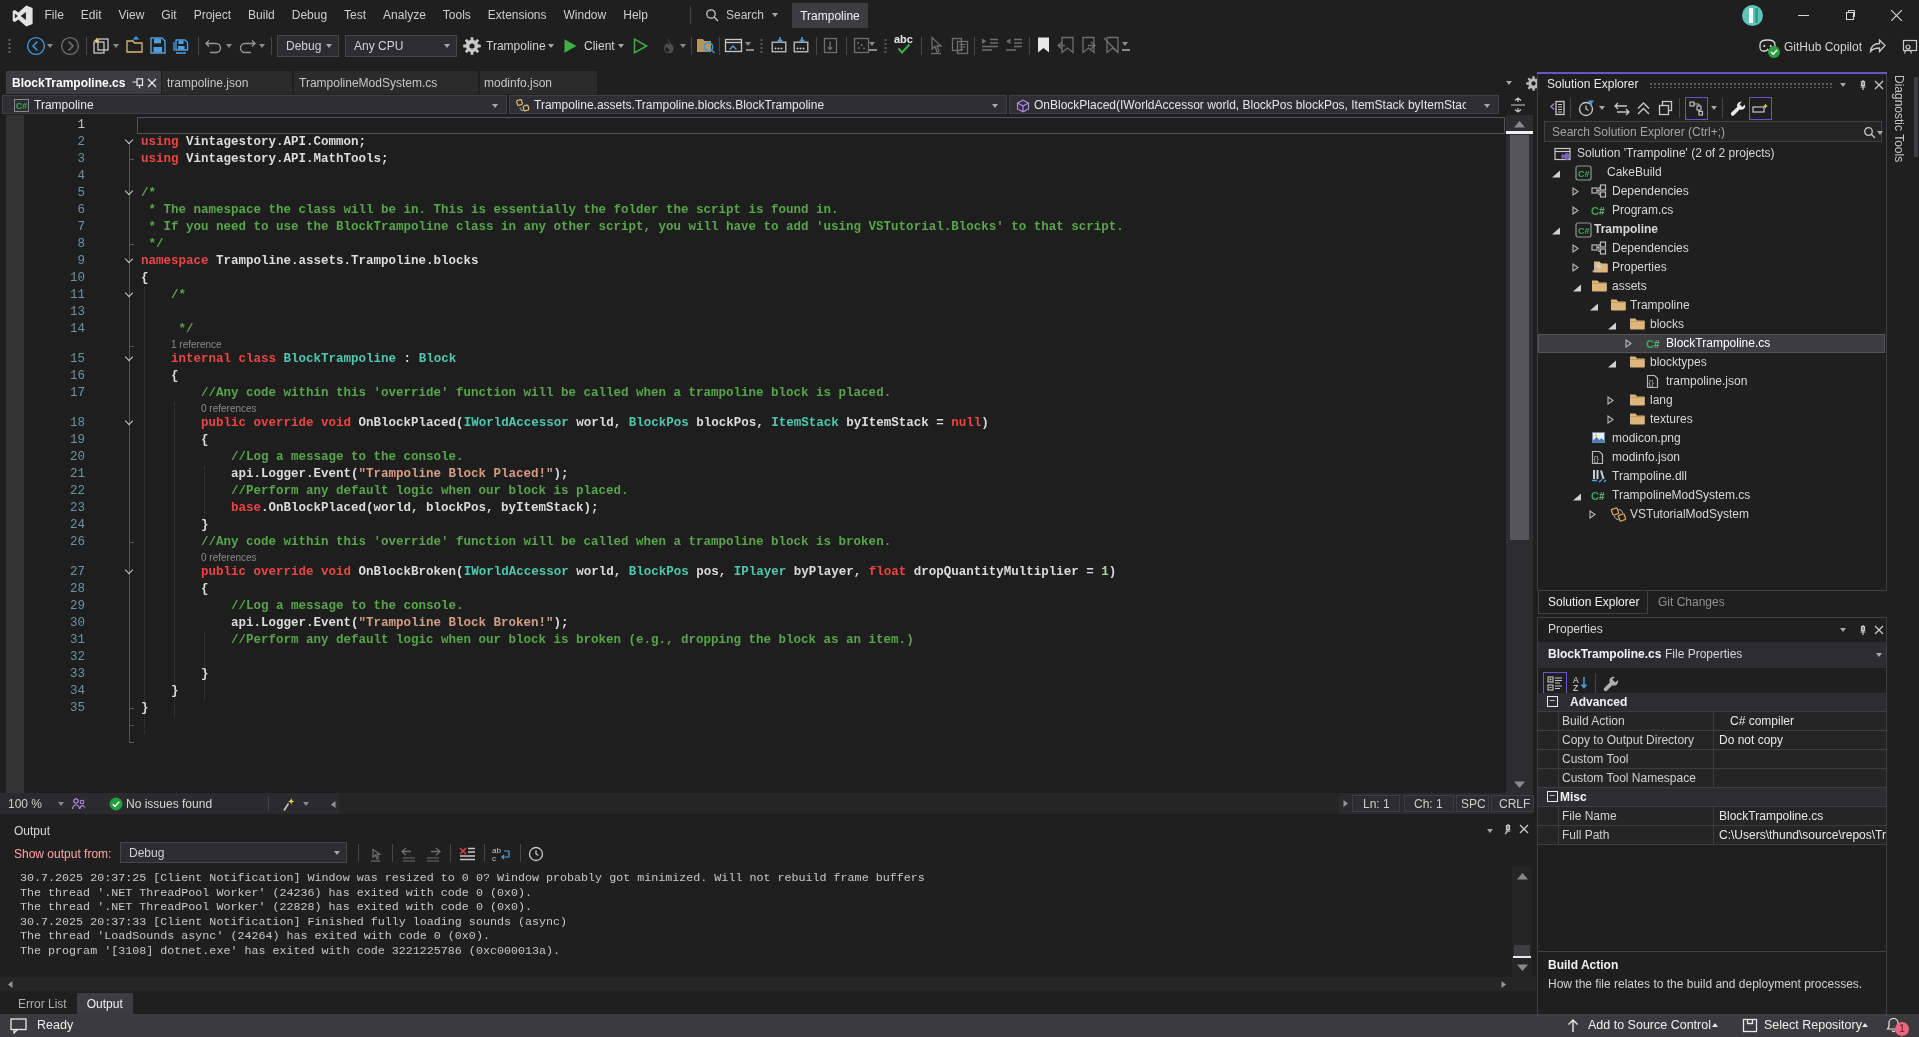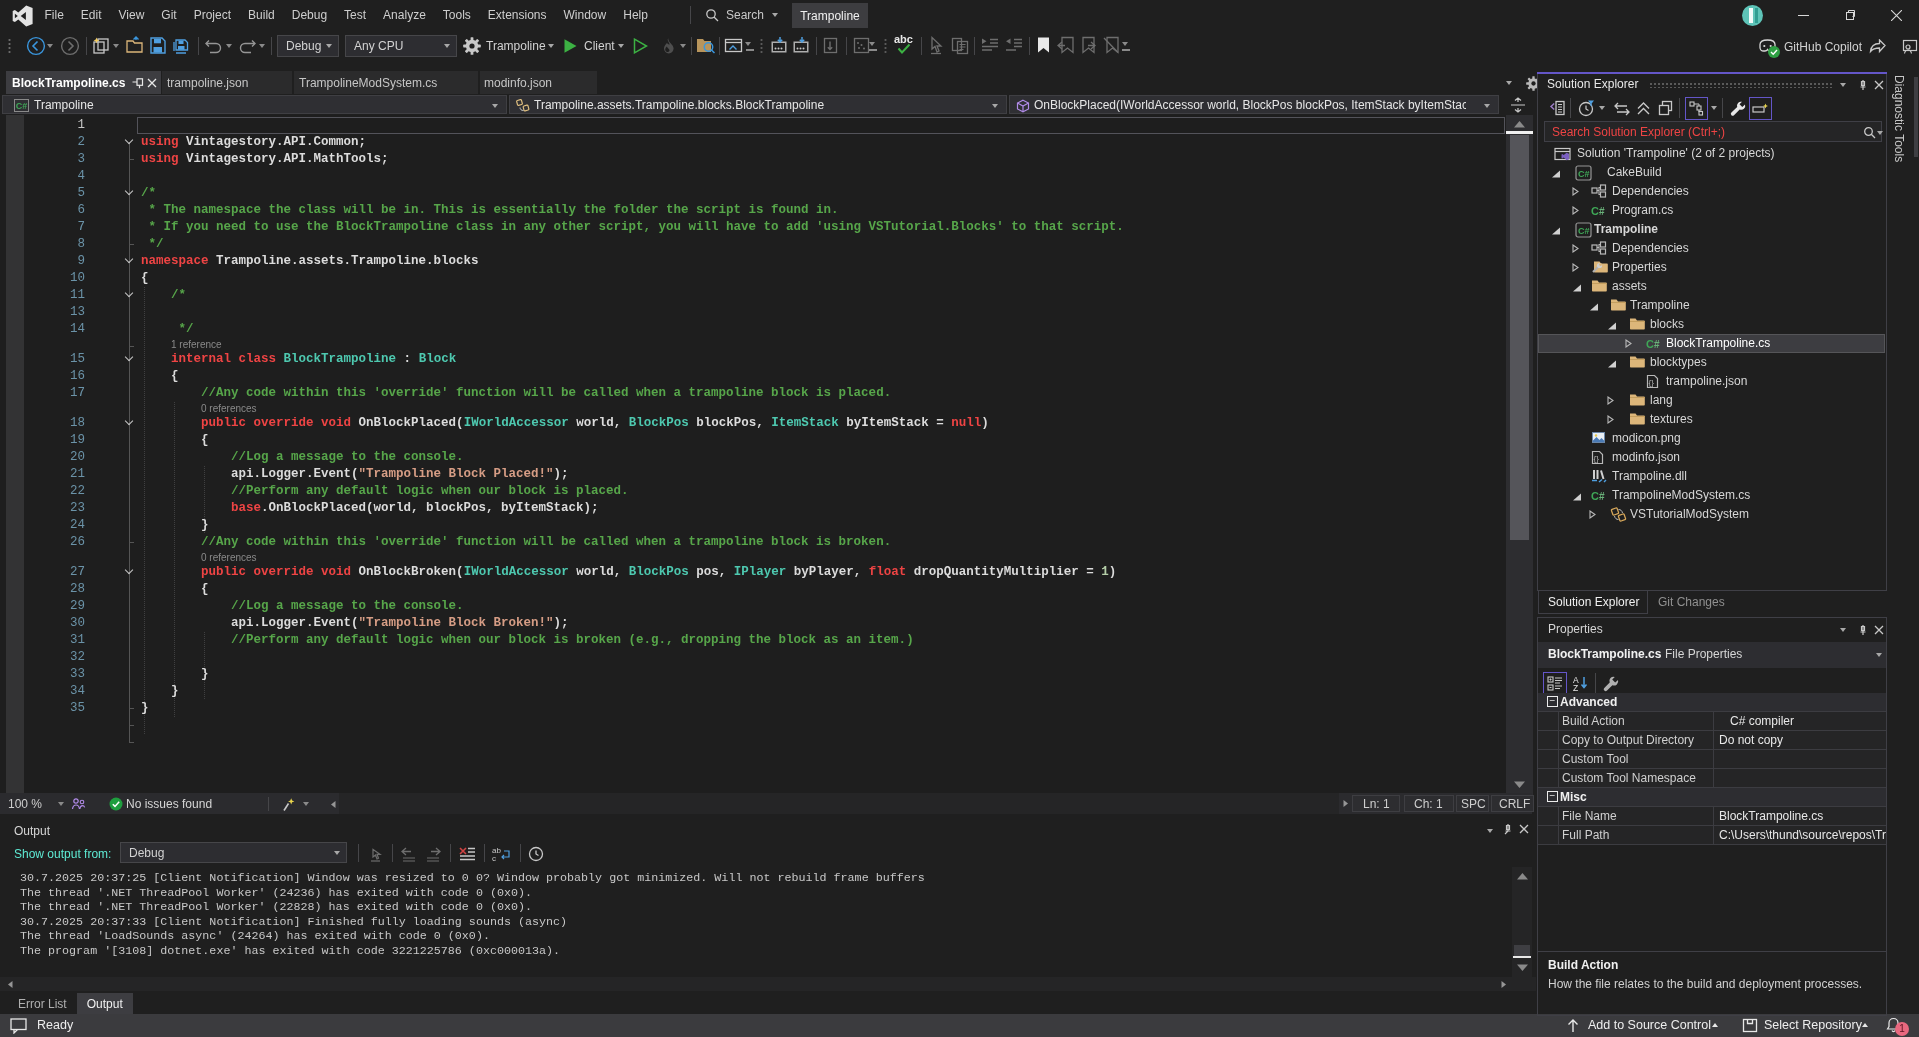--- a/index.html
+++ b/index.html
@@ -472,21 +472,21 @@
 <div id="output">
   <span class="abs" style="left:14px;top:9px;color:#d6d6d6">Output</span>
   <span class="caret abs" style="left:1487px;top:14px"></span>
   <svg class="abs" style="left:1502px;top:8px" width="12" height="12" viewBox="0 0 12 12">
       <path d="M6 1v7M3.5 8h5M3 11 6 8" stroke="#c8c8c8" stroke-width="1.2" fill="none"></path>
       <path d="M4.5 2.5h3v4h-3z" fill="none" stroke="#c8c8c8" stroke-width="1.2"></path>
     </svg>
   <svg class="abs" style="left:1519px;top:9px" width="10" height="10" viewBox="0 0 10 10">
       <path d="M1 1 9 9M9 1 1 9" stroke="#c8c8c8" stroke-width="1.3"></path>
     </svg>
-  <span class="abs" style="left:14px;top:32px;color:#5eead4">Show output from:</span>
+  <span class="abs" style="left:14px;top:32px;color:#fca5a5">Show output from:</span>
   <div class="combo" style="left:120px;top:27px;width:227px;height:21px">
       <span class="cb-t">Debug</span>
       <span class="caret cb-c"></span>
     </div>
   <div class="abs" style="left:358px;top:29px;width:1px;height:18px;background:#464649"></div>
   <svg class="abs" style="left:368px;top:31px" width="17" height="17" viewBox="0 0 17 17">
       <path d="M5 3.5 5 11l2.5-2L9 13l1.5-.7-1.5-4h3z" fill="none" stroke="#6e6e6e" stroke-width="1.2"></path>
       <path d="M3 15h9" stroke="#6e6e6e" stroke-width="1.2"></path>
     </svg>
   <div class="abs" style="left:392px;top:29px;width:1px;height:18px;background:#464649"></div>
@@ -612,21 +612,21 @@
   <svg class="abs" style="left:193px;top:29px" width="17" height="17" viewBox="0 0 17 17">
       <path d="M15 4.5a4 4 0 0 1-5.3 5L4 15.2a1.8 1.8 0 0 1-2.6-2.6L7.2 7A4 4 0 0 1 12 1.8L9.5 4.3l2.8 2.8L15 4.5z" fill="#e8e8e8"></path>
     </svg>
   <div class="abs" style="left:212px;top:26px;width:23px;height:23px;border:1px solid #6456c8"></div>
   <svg class="abs" style="left:215px;top:31px" width="17" height="13" viewBox="0 0 17 13">
       <rect x="1" y="5" width="11" height="5" fill="none" stroke="#c8c8c8" stroke-width="1.2"></rect>
       <path d="M13.5 1.5 14.2 3.3 16 4 14.2 4.7 13.5 6.5 12.8 4.7 11 4 12.8 3.3z" fill="#e8d44d"></path>
       <path d="M14 8v3M12.5 9.5h3" stroke="#e8d44d" stroke-width="0"></path>
     </svg>
   <div class="abs" style="left:7px;top:50px;width:338px;height:21px;background:#252526;border:1px solid #3f3f46">
-    <span class="abs" style="left:7px;top:3px;color:#ef4444">Search Solution Explorer (Ctrl+;)</span>
+    <span class="abs" style="left:7px;top:3px;color:#a3a3a3">Search Solution Explorer (Ctrl+;)</span>
     <svg class="abs" style="left:318px;top:4px" width="13" height="13" viewBox="0 0 13 13">
         <circle cx="5.5" cy="5.5" r="3.8" fill="none" stroke="#c8c8c8" stroke-width="1.3"></circle>
         <line x1="8.3" y1="8.3" x2="12" y2="12" stroke="#c8c8c8" stroke-width="1.3"></line>
       </svg>
     <span class="caret abs" style="left:332px;top:9px"></span>
   </div>
   <div class="abs" style="left:0;top:25px;width:350px;height:495px;border:1px solid #3f3f46;border-top:none"></div>
 <div class="abs" style="left:17px;top:75px">
       <svg width="18" height="16" viewBox="0 0 18 16">
         <rect x="1" y="2.5" width="15" height="11" fill="none" stroke="#c8c8c8" stroke-width="1.2"></rect>
@@ -853,21 +853,21 @@
       <text x="0" y="8" font-family="Liberation Sans" font-size="8.5" fill="#e8e8e8">A</text>
       <text x="0" y="16" font-family="Liberation Sans" font-size="8.5" fill="#e8e8e8">Z</text>
       <path d="M11 2v10M8.5 9.5 11 12.5l2.5-3" fill="none" stroke="#4f9fe0" stroke-width="1.5"></path>
     </svg>
   <div class="abs" style="left:58px;top:602px;width:1px;height:20px;background:#464649"></div>
   <svg class="abs" style="left:65px;top:604px" width="18" height="18" viewBox="0 0 18 18">
       <path d="M16 5a4.2 4.2 0 0 1-5.6 5.2L5 15.6a1.9 1.9 0 0 1-2.7-2.7L7.7 7.5A4.2 4.2 0 0 1 12.8 1.9L10.2 4.5l3 3L16 5z" fill="#b0b0b0"></path>
     </svg>
 <div class="abs" style="left:1px;top:622px;width:348px;height:19px;background:#2d2d31;border-bottom:1px solid #3c3c41">
       <span class="abs" style="left:9px;top:3px;width:11px;height:11px;border:1px solid #ececec;color:#ececec;font-size:10px;line-height:8px;text-align:center">−</span>
-      <span class="abs" style="left:22px;top:2px;color:#f0f0f0;font-weight:bold">Advanced</span>
+      <span class="abs" style="left:32px;top:2px;color:#f0f0f0;font-weight:bold">Advanced</span>
     </div>
 <div class="abs" style="left:1px;top:641px;width:348px;height:19px;background:#252526;border-bottom:1px solid #3c3c41">
       <div class="abs" style="left:20px;top:0;width:1px;height:19px;background:#3c3c41"></div>
       <div class="abs" style="left:175px;top:0;width:1px;height:19px;background:#3c3c41"></div>
       <span class="abs" style="left:24px;top:2px;color:#d0d0d0">Build Action</span>
       <span class="abs" style="left:192px;top:2px;color:#e8e8e8">C# compiler</span>
     </div>
 <div class="abs" style="left:1px;top:660px;width:348px;height:19px;background:#252526;border-bottom:1px solid #3c3c41">
       <div class="abs" style="left:20px;top:0;width:1px;height:19px;background:#3c3c41"></div>
       <div class="abs" style="left:175px;top:0;width:1px;height:19px;background:#3c3c41"></div>

